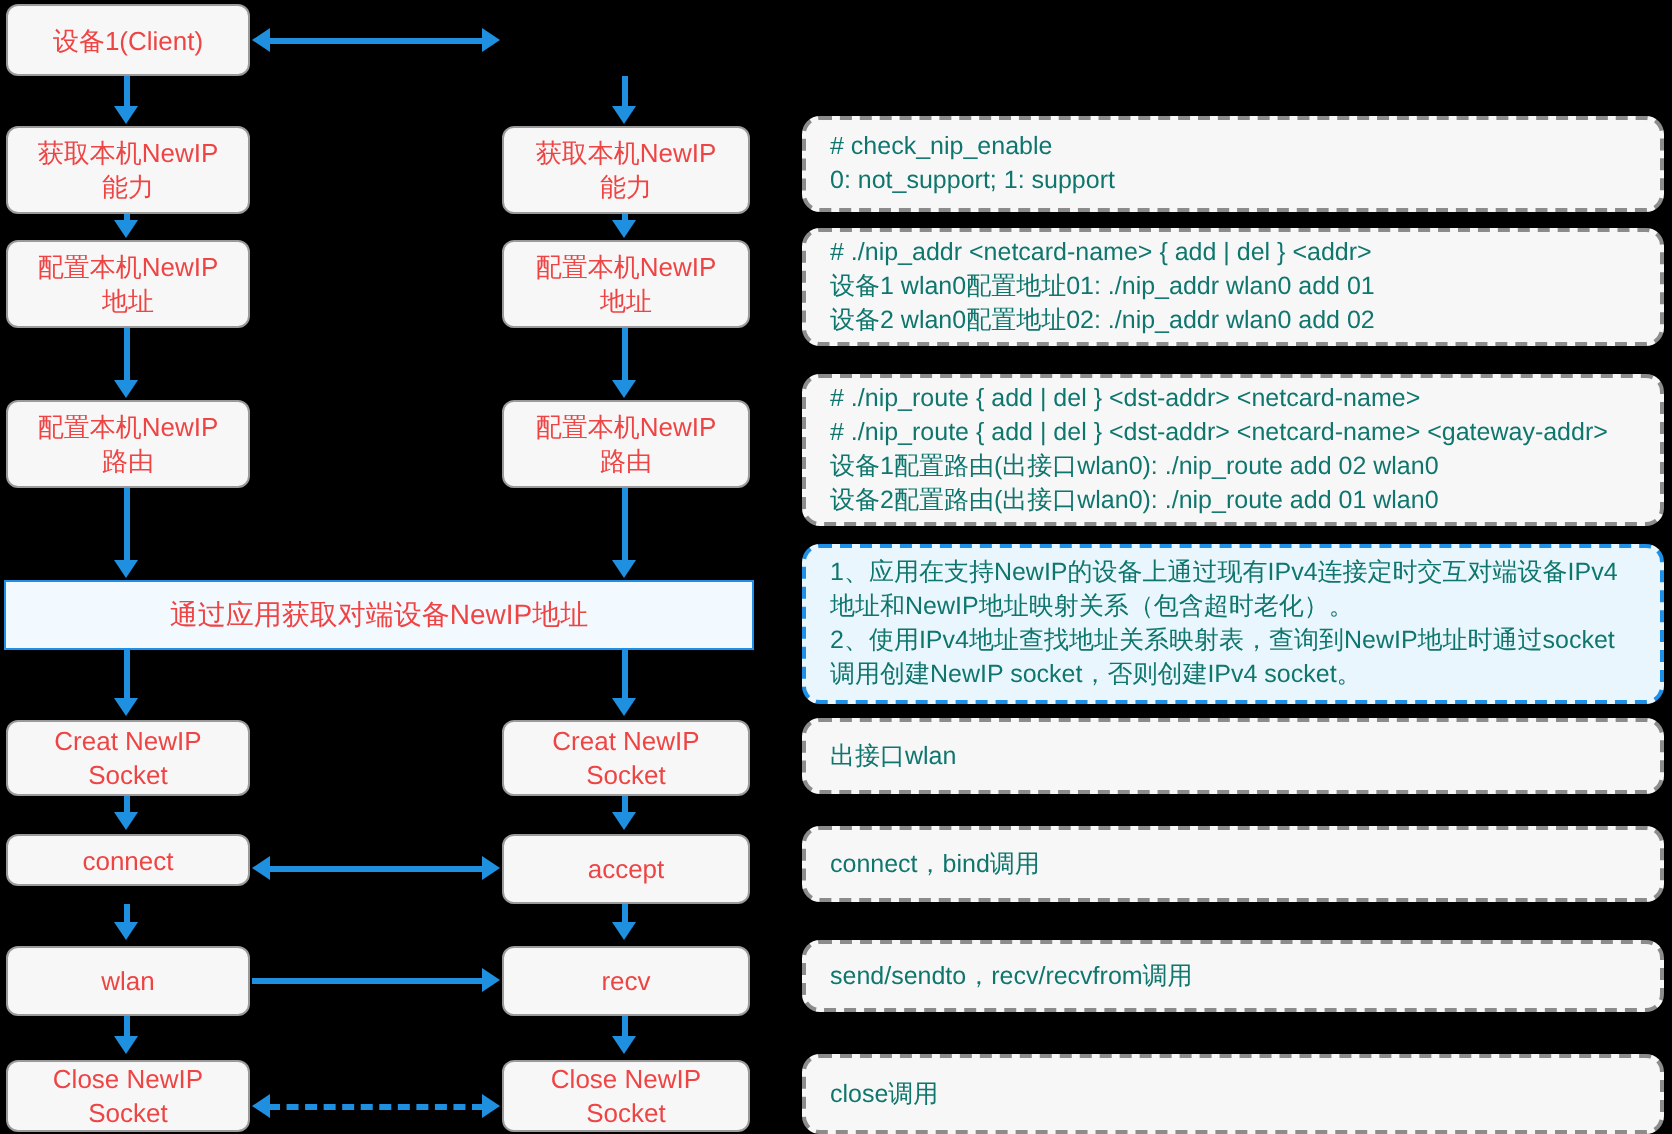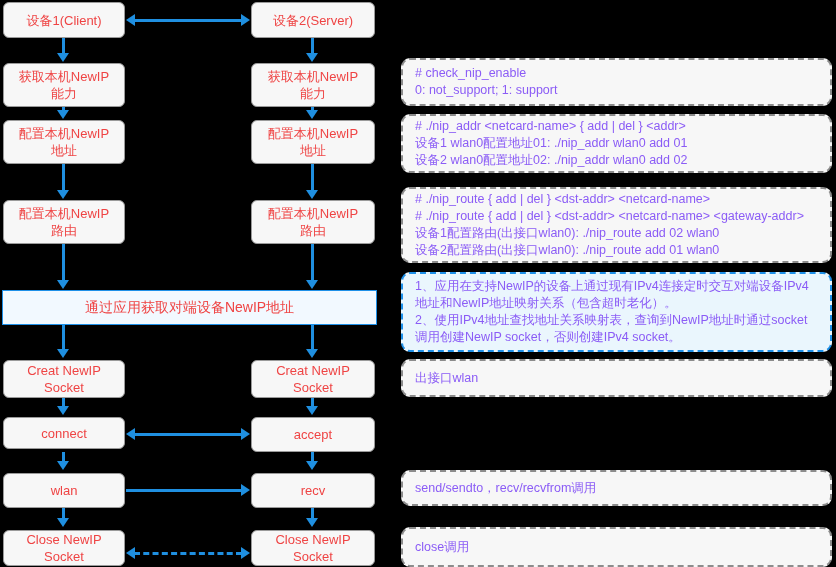--- a/index.html
+++ b/index.html
@@ -42,21 +42,21 @@
     font-size: 14px;
   }
 
   
   .note {
     position: absolute;
     box-sizing: border-box;
     background: #f7f7f7;
     border: 2px dashed #8c8c8c;
     border-radius: 9px;
-    color: #8b5cf6;
+    color: #0f766e;
     font-size: 12.5px;
     line-height: 17px;
     padding: 14px 12px;
     display: flex;
     flex-direction: column;
     justify-content: center;
     white-space: pre-line;
     letter-spacing: 0px;
   }
   .note.accent {
@@ -116,28 +116,27 @@
 
   <div class="node" style="left:3px;  top:120px; width:122px; height:44px;">配置本机NewIP
 地址</div>
 
   <div class="node" style="left:3px;  top:200px; width:122px; height:44px;">配置本机NewIP
 路由</div>
 
   <div class="node" style="left:3px;  top:360px; width:122px; height:38px;">Creat NewIP
 Socket</div>
 
-  <div class="node" style="left:3px;  top:417px; width:122px; height:32px;">connect</div>
+  <div class="node" style="left:3px;  top:417px; width:122px; height:26px;">connect</div>
 
   <div class="node" style="left:3px;  top:473px; width:122px; height:35px;">wlan</div>
 
   <div class="node" style="left:3px;  top:530px; width:122px; height:36px;">Close NewIP
 Socket</div>
 
-  <div class="node" style="left:251px; top:2px;   width:124px; height:36px;">设备2(Server)</div>
 
   <div class="node" style="left:251px; top:63px;  width:124px; height:44px;">获取本机NewIP
 能力</div>
 
   <div class="node" style="left:251px; top:120px; width:124px; height:44px;">配置本机NewIP
 地址</div>
 
   <div class="node" style="left:251px; top:200px; width:124px; height:44px;">配置本机NewIP
 路由</div>
 
@@ -226,18 +225,19 @@
   <div class="note" style="left:401px; top:187px; width:431px; height:76px;"># ./nip_route { add | del } &lt;dst-addr&gt; &lt;netcard-name&gt;
 # ./nip_route { add | del } &lt;dst-addr&gt; &lt;netcard-name&gt; &lt;gateway-addr&gt;
 设备1配置路由(出接口wlan0): ./nip_route add 02 wlan0
 设备2配置路由(出接口wlan0): ./nip_route add 01 wlan0</div>
 
   <div class="note accent" style="left:401px; top:272px; width:431px; height:80px;">1、应用在支持NewIP的设备上通过现有IPv4连接定时交互对端设备IPv4地址和NewIP地址映射关系（包含超时老化）。
 2、使用IPv4地址查找地址关系映射表，查询到NewIP地址时通过socket调用创建NewIP socket，否则创建IPv4 socket。</div>
 
   <div class="note single" style="left:401px; top:359px; width:431px; height:38px;">出接口wlan</div>
 
+  <div class="note single" style="left:401px; top:413px; width:431px; height:38px;">connect，bind调用</div>
 
   <div class="note single" style="left:401px; top:470px; width:431px; height:36px;">send/sendto，recv/recvfrom调用</div>
 
   <div class="note single" style="left:401px; top:527px; width:431px; height:40px;">close调用</div>
 
 </div>
 
 </body></html>

